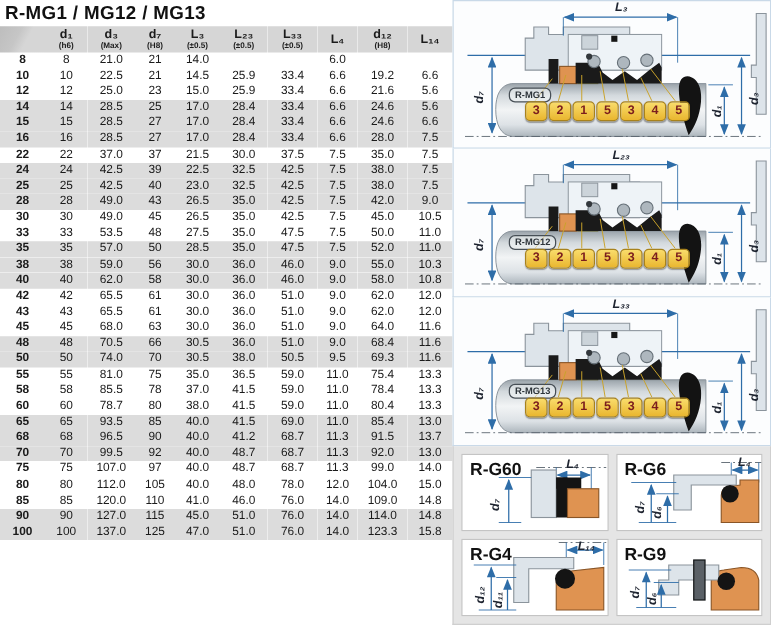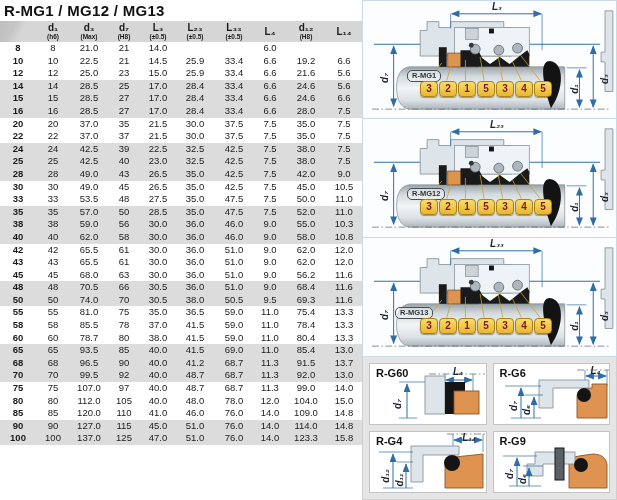--- a/index.html
+++ b/index.html
@@ -49,21 +49,21 @@
         background:linear-gradient(180deg,#f9dc6b,#e9b62f);color:#7b1d1d;
         font-weight:bold;font-size:10px;line-height:14px;text-align:center;
         box-shadow:0 1px 1px rgba(0,0,0,.35);}
 
   
   #seat-grid{position:relative;width:255px;height:143px;background:#e5e5e5;
              border:1px solid #cfcfcf;border-top:none;box-sizing:border-box;
              display:grid;grid-template-columns:1fr 1fr;gap:6px;padding:6px;}
   .seat-card{position:relative;background:#fff;border:1px solid #c4c4c4;overflow:hidden;}
   .seat-card svg{position:absolute;left:0;bottom:0;}
-  .seat-label{position:absolute;left:6px;top:3px;font-size:11px;font-weight:bold;color:#111;}
+  .seat-label{position:absolute;left:6px;top:3px;font-size:14px;font-weight:bold;color:#111;}
 </style>
 </head>
 <body>
 
 <svg width="0" height="0" style="position:absolute" aria-hidden="true">
   <defs>
     <marker id="arr" viewBox="0 0 10 8" refX="9" refY="4" markerWidth="9" markerHeight="7" orient="auto-start-reverse">
       <path d="M0,0 L10,4 L0,8 Z" fill="#2e6da8"></path>
     </marker>
     <linearGradient id="shaftg" x1="0" y1="0" x2="0" y2="1">
@@ -204,32 +204,20 @@
             <td>28.5</td>
             <td>27</td>
             <td>17.0</td>
             <td>28.4</td>
             <td>33.4</td>
             <td>6.6</td>
             <td>28.0</td>
             <td>7.5</td>
           </tr>
           <tr>
-            <td class="size-col">20</td>
-            <td>20</td>
-            <td>37.0</td>
-            <td>35</td>
-            <td>21.5</td>
-            <td>30.0</td>
-            <td>37.5</td>
-            <td>7.5</td>
-            <td>35.0</td>
-            <td>7.5</td>
-          </tr>
-          <tr>
             <td class="size-col">22</td>
             <td>22</td>
             <td>37.0</td>
             <td>37</td>
             <td>21.5</td>
             <td>30.0</td>
             <td>37.5</td>
             <td>7.5</td>
             <td>35.0</td>
             <td>7.5</td>
@@ -356,21 +344,21 @@
           </tr>
           <tr>
             <td class="size-col">45</td>
             <td>45</td>
             <td>68.0</td>
             <td>63</td>
             <td>30.0</td>
             <td>36.0</td>
             <td>51.0</td>
             <td>9.0</td>
-            <td>56.2</td>
+            <td>64.0</td>
             <td>11.6</td>
           </tr>
           <tr class="stripe">
             <td class="size-col">48</td>
             <td>48</td>
             <td>70.5</td>
             <td>66</td>
             <td>30.5</td>
             <td>36.0</td>
             <td>51.0</td>
@@ -655,21 +643,21 @@
       <line class="dim" x1="30" y1="107" x2="30" y2="46" marker-start="url(#arr)" marker-end="url(#arr)"></line>
       <line class="dimthin" x1="206" y1="68" x2="226" y2="68"></line>
       <line class="dim" x1="219" y1="108" x2="219" y2="70" marker-start="url(#arr)" marker-end="url(#arr)"></line>
       <line class="dim" x1="233" y1="108" x2="233" y2="46" marker-start="url(#arr)" marker-end="url(#arr)"></line>
       <line class="cline" x1="8" y1="110" x2="250" y2="110"></line>
     </svg>
     <span class="dlab" style="left:134px;top:0px">L₃₃</span>
     <span class="dlab rot" style="left:21px;top:77px">d₇</span>
     <span class="dlab rot" style="left:211px;top:88px">d₁</span>
     <span class="dlab rot" style="left:241px;top:78px">d₃</span>
-    <span class="shaft-label" style="left:32px;top:69px">R-MG13</span>
+    <span class="shaft-label" style="left:44px;top:69px">R-MG13</span>
     <span class="balloon" style="left:57px;top:80px">3</span>
     <span class="balloon" style="left:76px;top:80px">2</span>
     <span class="balloon" style="left:95px;top:80px">1</span>
     <span class="balloon" style="left:114px;top:80px">5</span>
     <span class="balloon" style="left:133px;top:80px">3</span>
     <span class="balloon" style="left:152px;top:80px">4</span>
     <span class="balloon" style="left:171px;top:80px">5</span>
   </div>
 </div>
 

